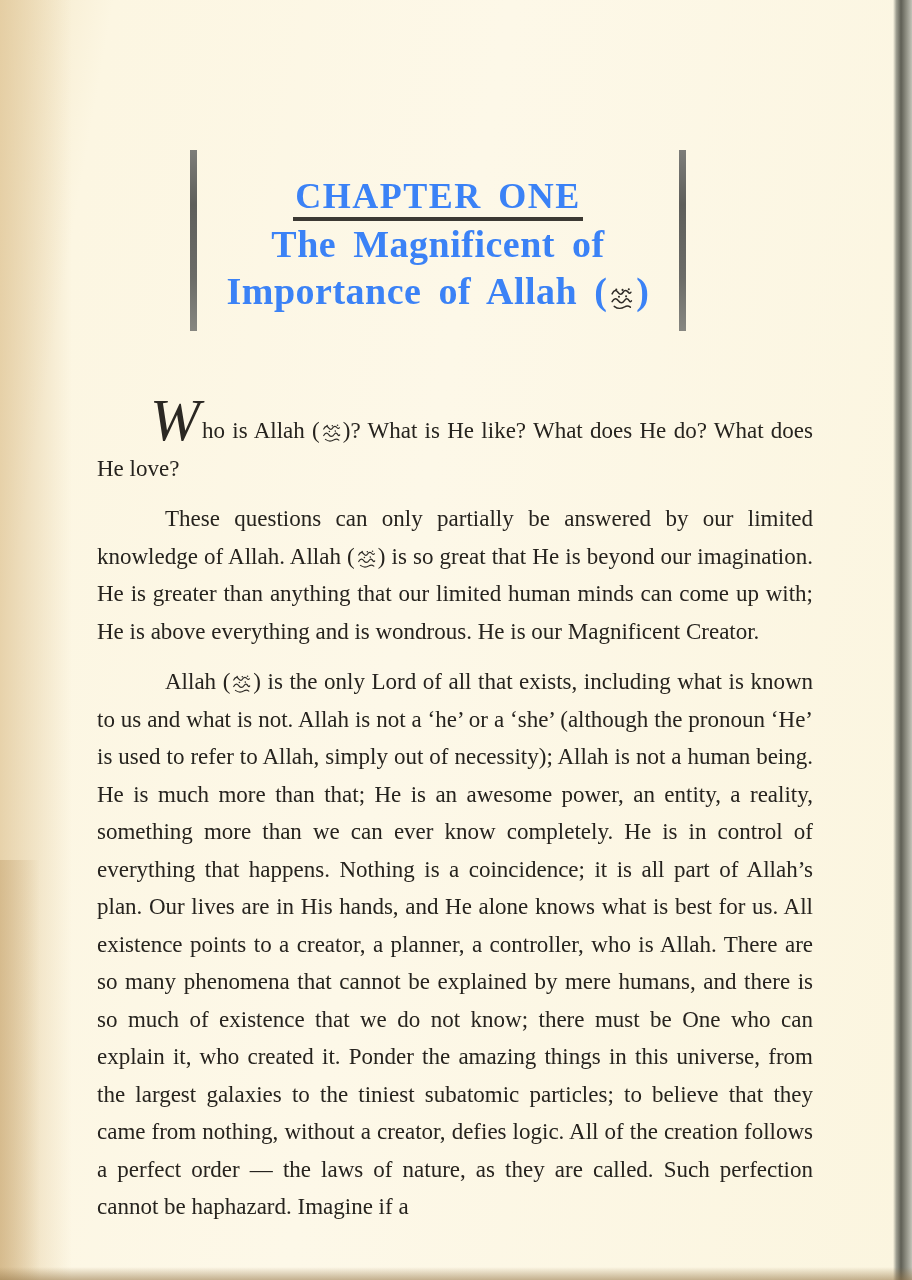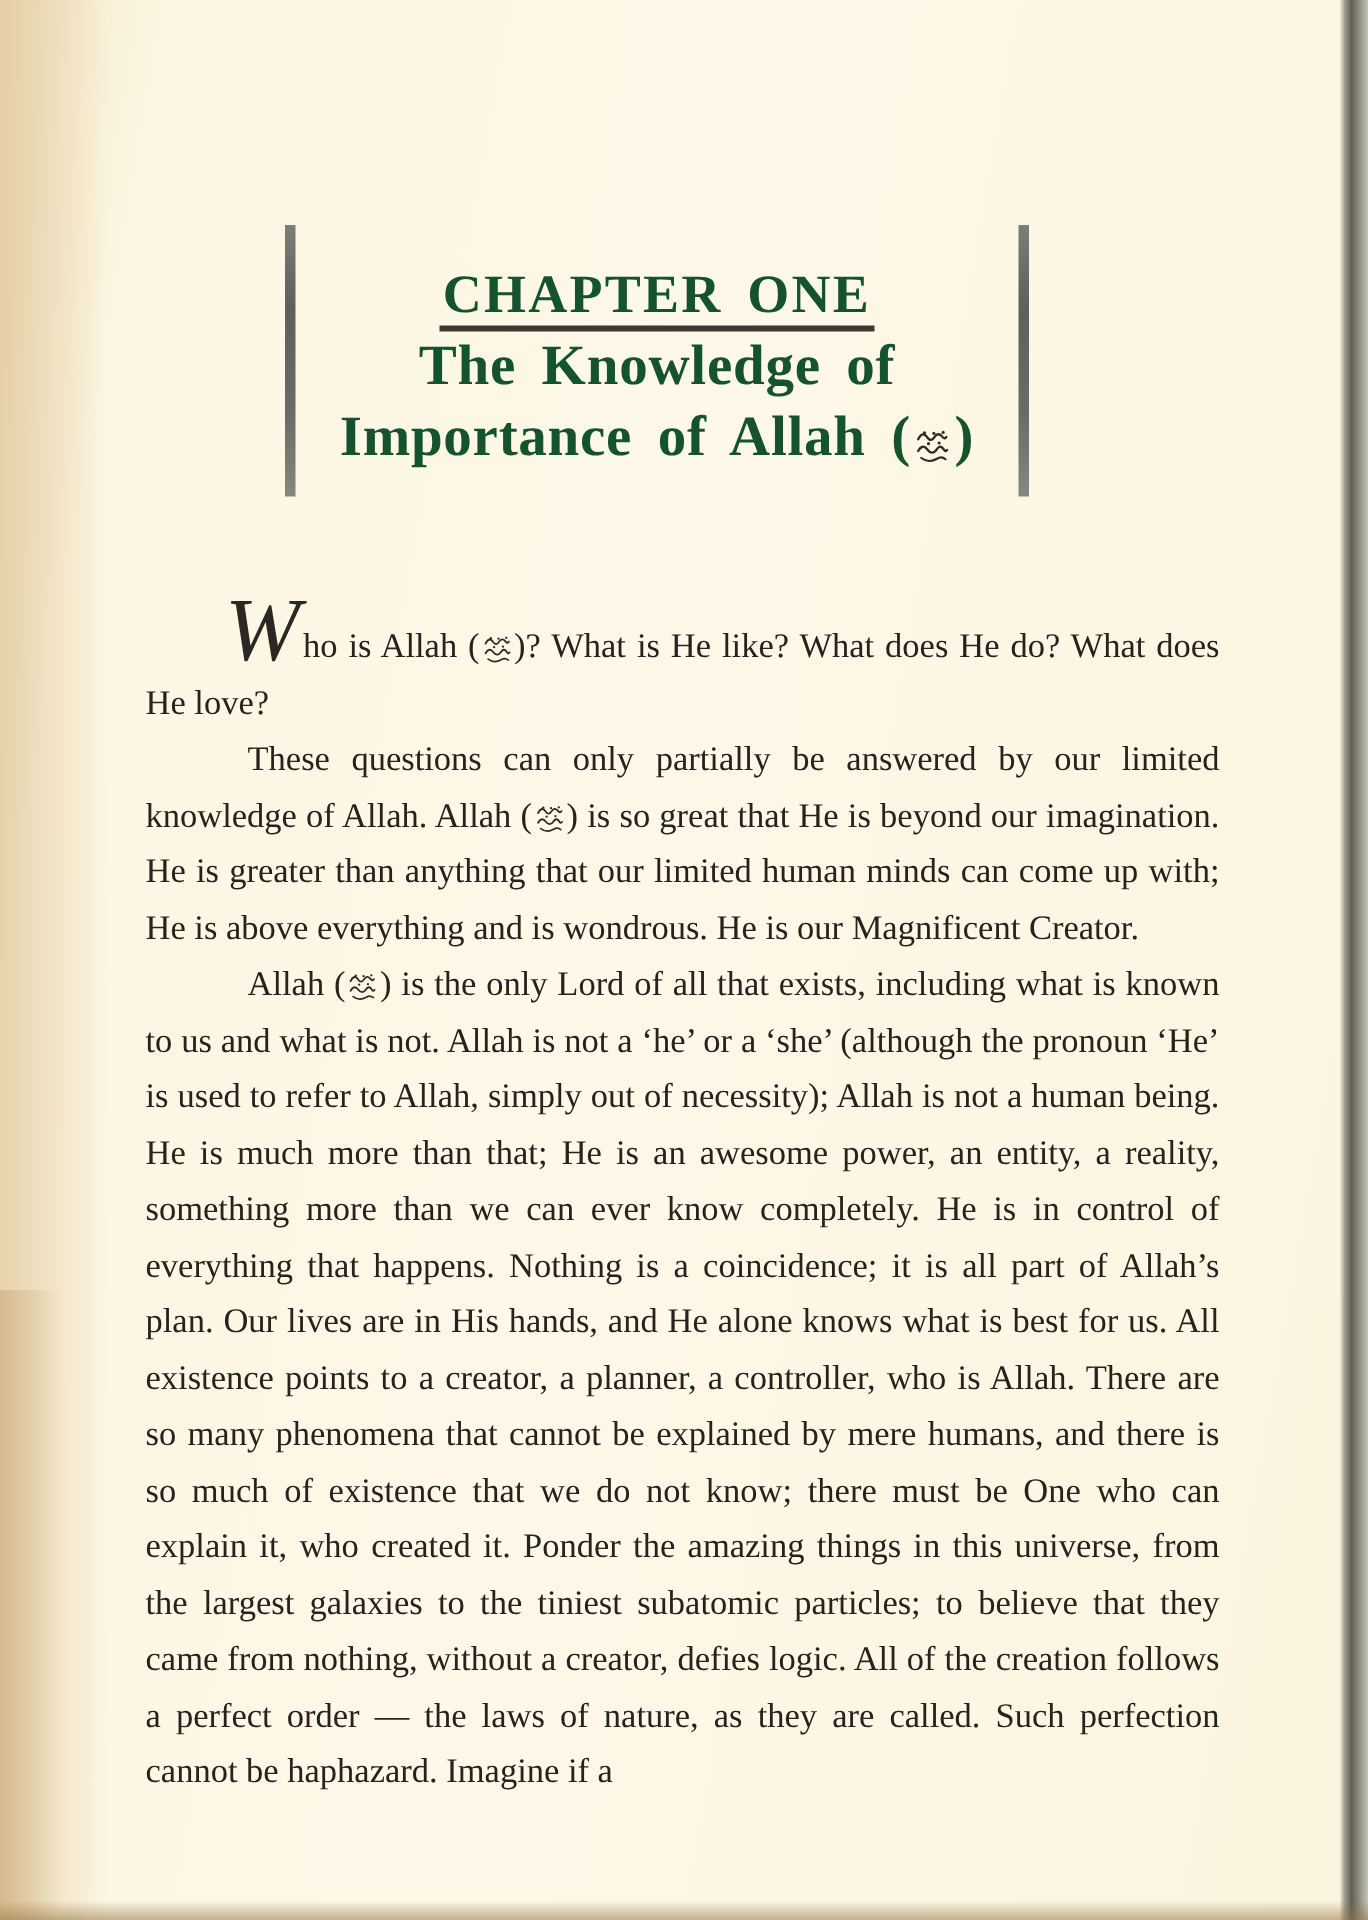--- a/index.html
+++ b/index.html
@@ -55,21 +55,21 @@
   
   .heading-block {
     position: absolute;
     top: 150px;
     left: 190px;
     width: 496px;
     height: 181px;
     box-sizing: border-box;
     text-align: center;
     padding-top: 26px;
-    color: #14532d;
+    color: #3b82f6;
   }
   .heading-bar {
     position: absolute;
     top: 0;
     width: 7px;
     height: 181px;
     background: linear-gradient(to bottom, #7d7d79, #5f5f5b 30%, #6b6b67 70%, #878781);
   }
   .heading-bar.left  { left: 0; }
   .heading-bar.right { right: 0; }
@@ -98,21 +98,21 @@
     position: absolute;
     top: 412px;
     left: 97px;
     width: 716px;
     font-size: 23px;
     line-height: 37.5px;
     text-align: justify;
     color: #26231e;
   }
   .para { margin: 0; }
-  .para + .para { margin-top: 0; }
+  .para + .para { margin-top: 13px; }
   .para.indent { text-indent: 68px; }
   .para.first  { text-indent: 53px; }
 
   .dropcap {
     font-size: 60px;
     font-style: italic;
     font-weight: 500;
     line-height: 0;
     letter-spacing: 2px;
     position: relative;
@@ -141,21 +141,21 @@
 <div class="left-edge-bottom"></div>
 <div class="right-edge-strip"></div>
 <div class="bottom-edge-shadow"></div>
 
 <div class="heading-block">
   <div class="heading-bar left"></div>
   <div class="heading-bar right"></div>
   <div>
     <span class="chapter-label">CHAPTER ONE</span>
   </div>
-  <div class="chapter-title-line">The Knowledge of</div>
+  <div class="chapter-title-line">The Magnificent of</div>
   <div class="chapter-title-line"><span>Importance of Allah (</span><span class="heading-honorific"><svg width="25" height="24" viewBox="0 0 24 22" fill="none" xmlns="http://www.w3.org/2000/svg">
       <path d="M3 7 C5 3, 7 3, 9 6 C10.5 8, 12 8, 13.5 5.5 C15 3, 17 3.5, 18.5 5.5 C19.5 6.8, 20.5 6.5, 21 5.5" stroke="#2e2b26" stroke-width="1.5" stroke-linecap="round"></path>
       <path d="M3 14.5 C5 11, 7 11, 9 13.7 C11 16.3, 13 16.3, 15 13.3 C16.5 11.1, 18 11.3, 19.5 13.7 C20.3 15, 21 14.6, 21.5 13.8" stroke="#2e2b26" stroke-width="1.5" stroke-linecap="round"></path>
       <path d="M5 19 C8 21.3, 12 21.3, 15 19.5 C17 18.2, 19 18.5, 20.5 19.8" stroke="#2e2b26" stroke-width="1.4" stroke-linecap="round"></path>
       <circle cx="7" cy="2.8" r="1" fill="#2e2b26"></circle>
       <circle cx="13" cy="3.2" r="1" fill="#2e2b26"></circle>
       <circle cx="19" cy="2.6" r="1" fill="#2e2b26"></circle>
       <circle cx="9.6" cy="9.8" r="1" fill="#2e2b26"></circle>
       <circle cx="16.4" cy="9.4" r="1" fill="#2e2b26"></circle>
     </svg></span><span>)</span></div>

